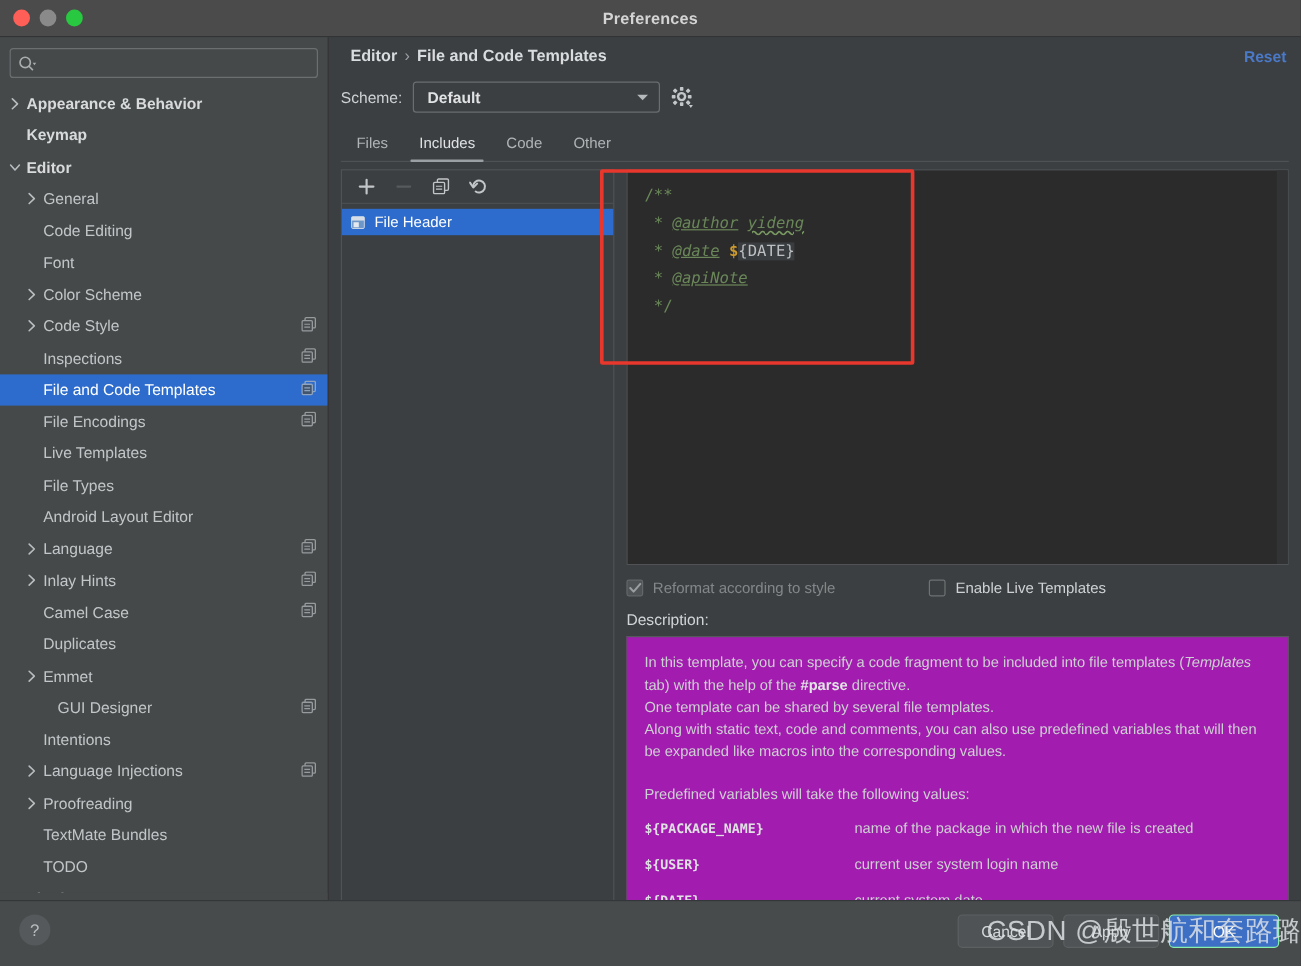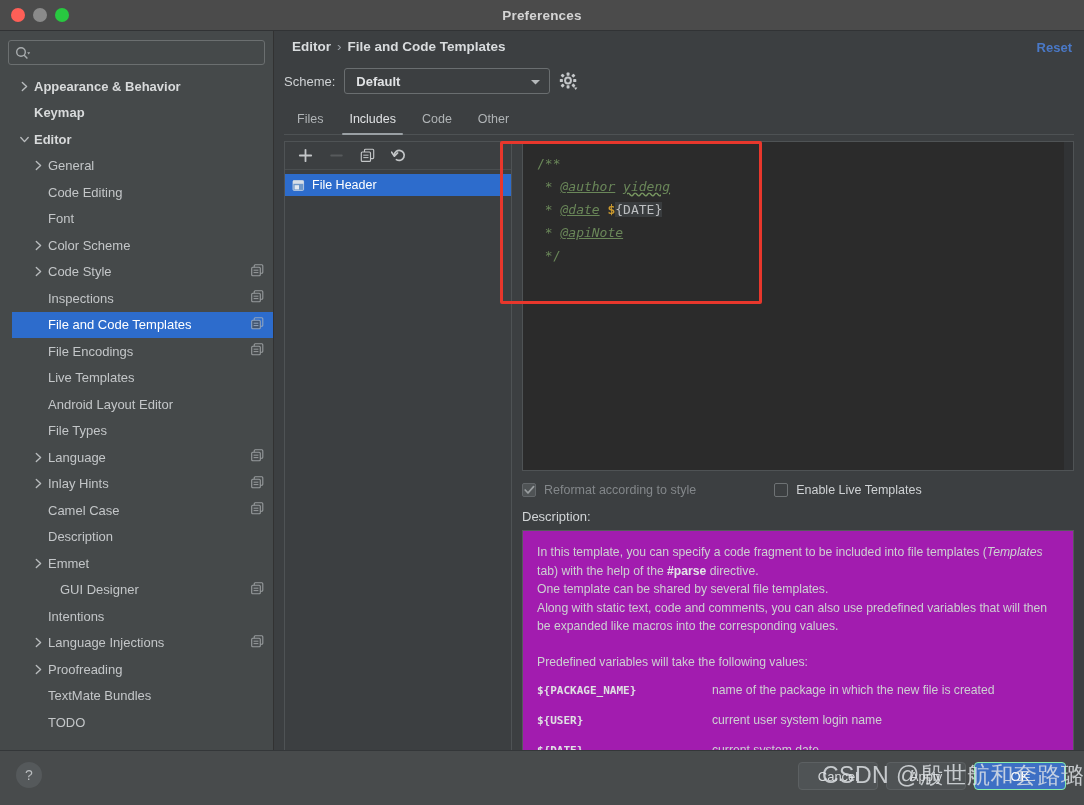--- a/index.html
+++ b/index.html
@@ -56,21 +56,20 @@
     font-family: "Liberation Sans", sans-serif;
   }
   #search-input::placeholder { color: #8b8b8b; }
 
   #tree { position: relative; padding-top: 2px; }
   .tree-item {
     position: relative; height: 26.5px;
     display: flex; align-items: center;
     color: #c3c6c8; font-size: 13px; white-space: nowrap;
     cursor: default;
-    margin-left: 12px;
   }
   .tree-item.selected { background: #2d6ccc; }
   .tree-item.selected .ti-label { color: #ffffff; }
   .tree-item.bold .ti-label { font-weight: bold; color: #d8dadb; }
   .arrow {
     width: 13px; height: 13px; flex: 0 0 13px;
     display: inline-flex; align-items: center; justify-content: center;
     margin-right: 3px;
   }
   .arrow svg { display: block; }
@@ -366,27 +365,27 @@
                 <line x1="2.6" y1="6.2" x2="7.4" y2="6.2" stroke="#b3b7b9" stroke-width="1"></line>
                 <line x1="2.6" y1="8.6" x2="7.4" y2="8.6" stroke="#b3b7b9" stroke-width="1"></line>
               </svg></span>
           </div>
           <div class="tree-item" style="padding-left: 20px;">
             <span class="arrow"></span>
             <span class="ti-label">Live Templates</span>
           </div>
           <div class="tree-item" style="padding-left: 20px;">
             <span class="arrow"></span>
+            <span class="ti-label">File Types</span>
+          </div>
+          <div class="tree-item" style="padding-left: 20px;">
+            <span class="arrow"></span>
             <span class="ti-label">Android Layout Editor</span>
           </div>
           <div class="tree-item" style="padding-left: 20px;">
-            <span class="arrow"></span>
-            <span class="ti-label">File Types</span>
-          </div>
-          <div class="tree-item" style="padding-left: 20px;">
             <span class="arrow">
               <svg width="9" height="11" viewBox="0 0 9 11">
                 <path d="M2.3 1.4 L6.6 5.5 L2.3 9.6" fill="none" stroke="#b9bcbe" stroke-width="1.35" stroke-linecap="round" stroke-linejoin="round"></path>
               </svg>
             </span>
             <span class="ti-label">Language</span>
             <span class="copy-badge"><svg width="13" height="13" viewBox="0 0 13 13">
                 <rect x="3.2" y="0.7" width="8.6" height="8.6" rx="1" fill="none" stroke="#b3b7b9" stroke-width="1.1"></rect>
                 <rect x="0.7" y="3.2" width="8.6" height="8.6" rx="1" fill="#4a4e50" stroke="#b3b7b9" stroke-width="1.1"></rect>
                 <line x1="2.6" y1="6.2" x2="7.4" y2="6.2" stroke="#b3b7b9" stroke-width="1"></line>
@@ -412,21 +411,21 @@
             <span class="ti-label">Camel Case</span>
             <span class="copy-badge"><svg width="13" height="13" viewBox="0 0 13 13">
                 <rect x="3.2" y="0.7" width="8.6" height="8.6" rx="1" fill="none" stroke="#b3b7b9" stroke-width="1.1"></rect>
                 <rect x="0.7" y="3.2" width="8.6" height="8.6" rx="1" fill="#4a4e50" stroke="#b3b7b9" stroke-width="1.1"></rect>
                 <line x1="2.6" y1="6.2" x2="7.4" y2="6.2" stroke="#b3b7b9" stroke-width="1"></line>
                 <line x1="2.6" y1="8.6" x2="7.4" y2="8.6" stroke="#b3b7b9" stroke-width="1"></line>
               </svg></span>
           </div>
           <div class="tree-item" style="padding-left: 20px;">
             <span class="arrow"></span>
-            <span class="ti-label">Description</span>
+            <span class="ti-label">Duplicates</span>
           </div>
           <div class="tree-item" style="padding-left: 20px;">
             <span class="arrow">
               <svg width="9" height="11" viewBox="0 0 9 11">
                 <path d="M2.3 1.4 L6.6 5.5 L2.3 9.6" fill="none" stroke="#b9bcbe" stroke-width="1.35" stroke-linecap="round" stroke-linejoin="round"></path>
               </svg>
             </span>
             <span class="ti-label">Emmet</span>
           </div>
           <div class="tree-item" style="padding-left: 32px;">

